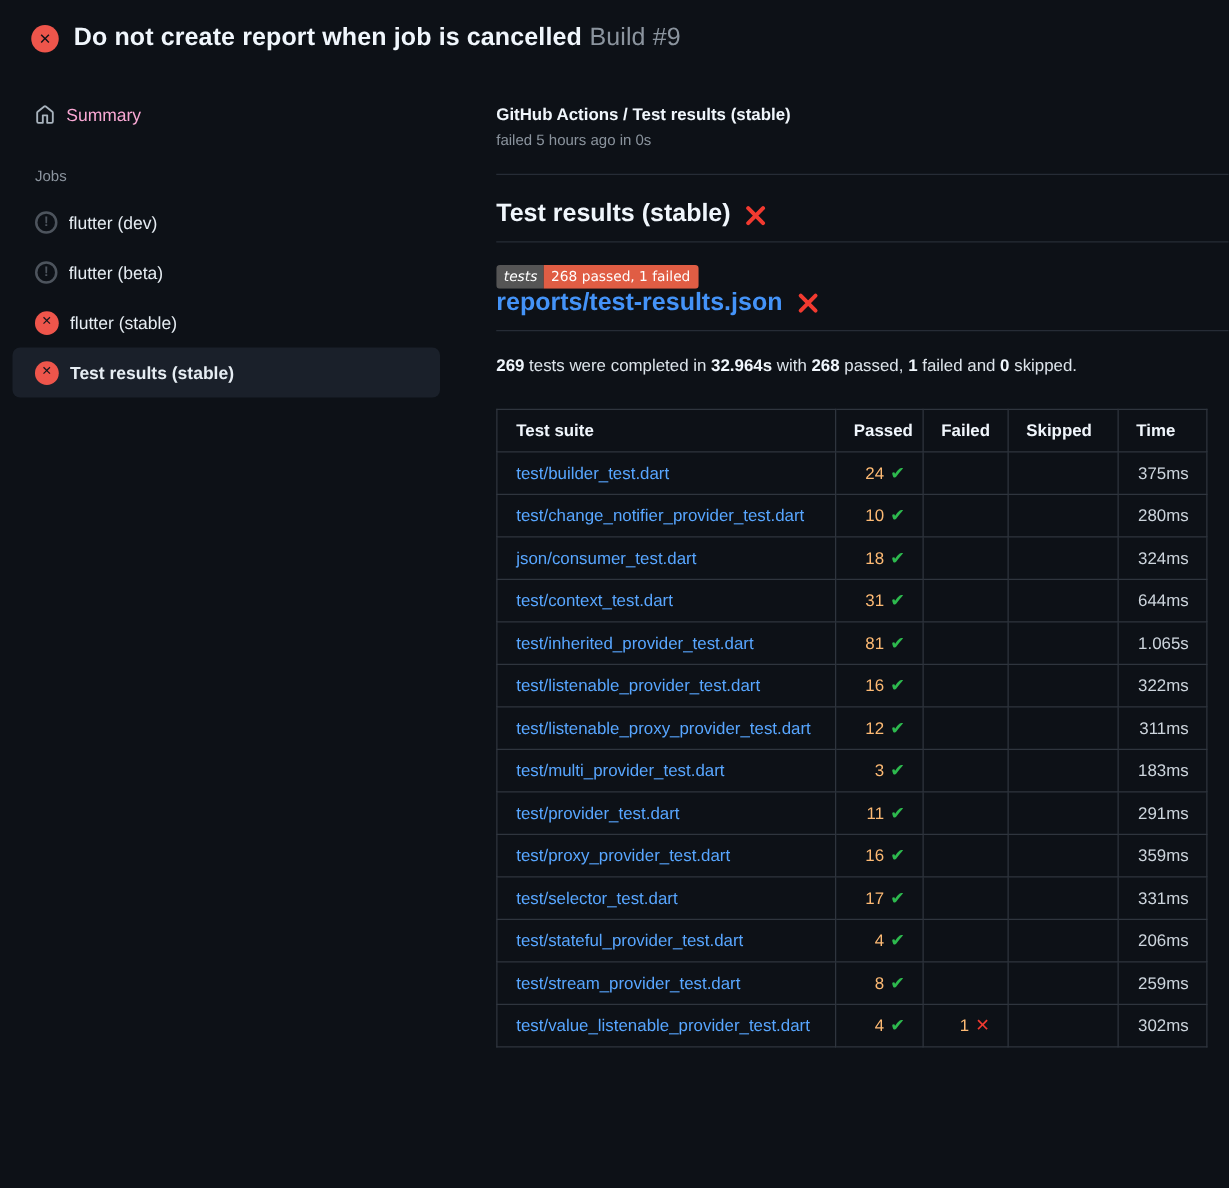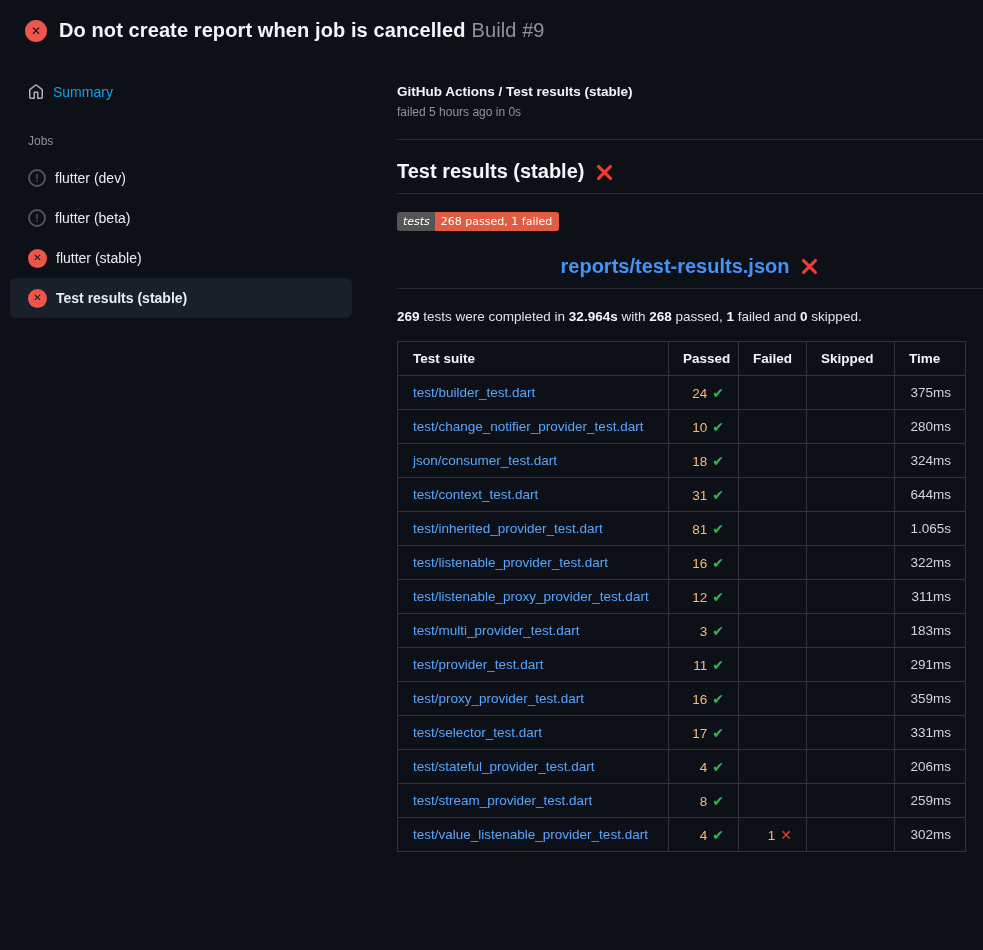--- a/index.html
+++ b/index.html
@@ -29,21 +29,21 @@
   .build-number { color: var(--muted); font-weight:400; margin-left:6px; }
 
   
   .layout { display:flex; align-items:flex-start; }
 
   
   .sidebar { width:367px; flex:none; padding:16px 15px 0 10px; }
   .side-item {
     display:flex; align-items:center; gap:9px;
     height:40px; padding:0 18px; border-radius:6px;
-    font-size:14px; color:#0ea5e9; cursor:pointer;
+    font-size:14px; color:#f9a8d4; cursor:pointer;
   }
   .home-icon { width:16px; height:16px; flex:none; color:#a8b3bd; }
   .jobs-heading {
     margin:22px 0 10px; padding-left:18px;
     font-size:12px; color: var(--muted);
   }
   .job-list { list-style:none; }
   .job-item {
     display:flex; align-items:center; gap:9px;
     height:40px; padding:0 18px; border-radius:6px;
@@ -81,36 +81,35 @@
   .badge {
     margin-top:18px; display:inline-flex;
     font-size:11px; line-height:1; color:#fff;
     border-radius:3px; overflow:hidden;
     font-family:"DejaVu Sans", sans-serif;
   }
   .badge-key { background: var(--badge-key); padding:4px 5px 4px 6px;font-style:italic; }
   .badge-val { background: var(--badge-val); padding:4px 7px 4px 6px; }
 
   .report-heading {
-    margin-top:24px; padding-bottom:10px;
+    padding-bottom:10px;
     display:flex; align-items:center; gap:11px;
     border-bottom:1px solid var(--divider);
-    justify-content:center;
   }
   .report-link {
     font-size:20px; font-weight:700;
     color: var(--heading-link); text-decoration:none; cursor:pointer;
   }
 
   .summary-line { margin-top:20px; font-size:13.5px; color:#dce3ea; }
   .summary-line b { font-weight:700; color:#f0f6fc; }
 
   
   table.results {
-    margin-top:17px; width:555px; table-layout:fixed;
+    margin-top:27px; width:555px; table-layout:fixed;
     border-collapse:collapse; font-size:13.5px;
   }
   .results th, .results td {
     border:1px solid var(--tborder);
     padding:0 14px; height:34px;
     white-space:nowrap; overflow:hidden;
   }
   .results th { color:#f0f6fc; font-weight:700; text-align:left; }
   .results th.col-suite { text-align:left; padding-left:15px; }
   .results td { text-align:right; color:#cdd5dd; }

